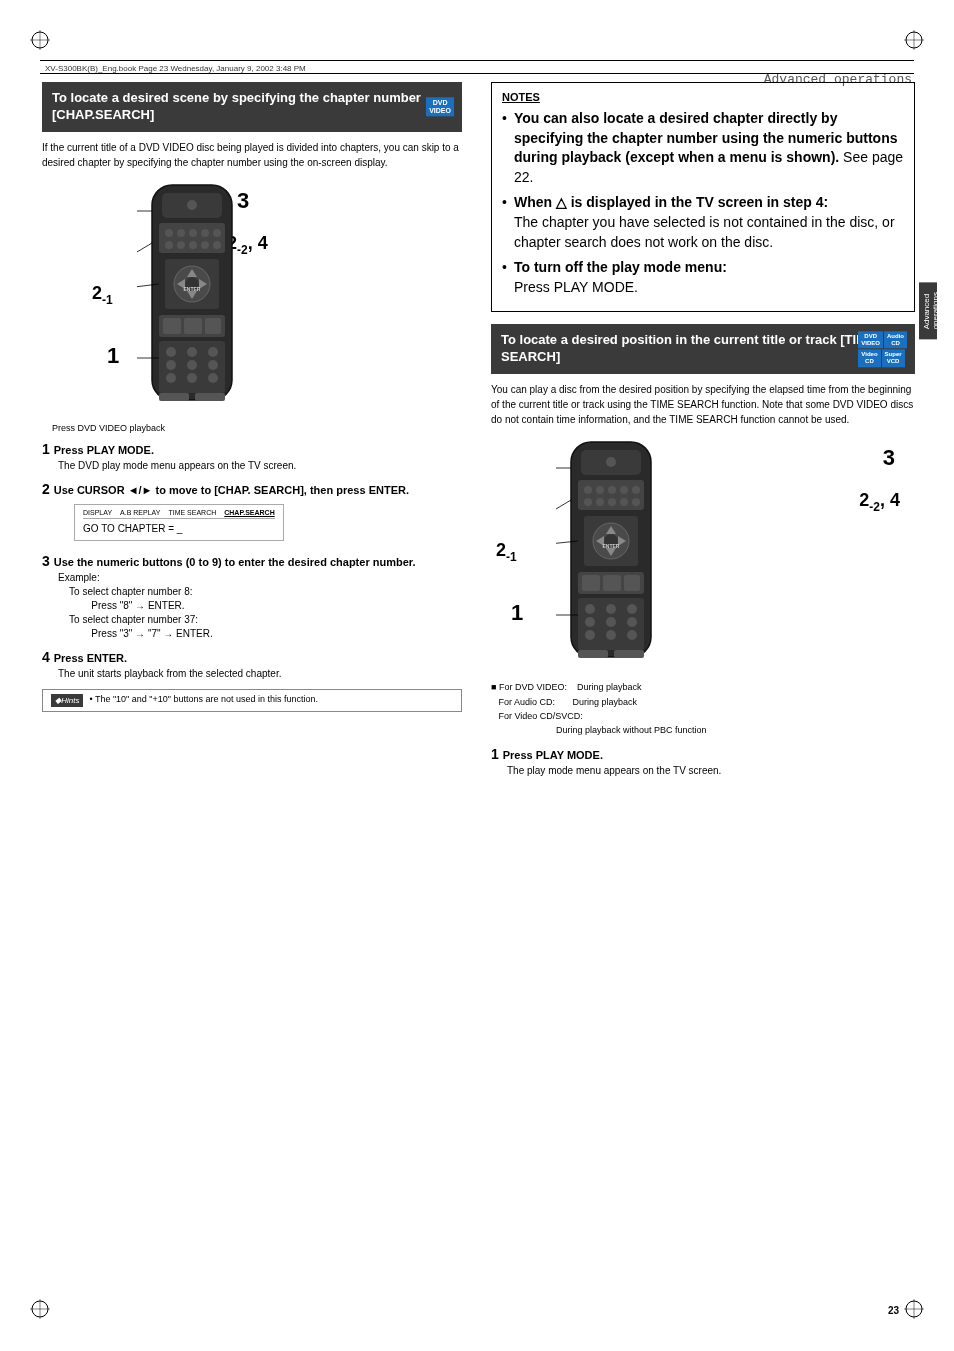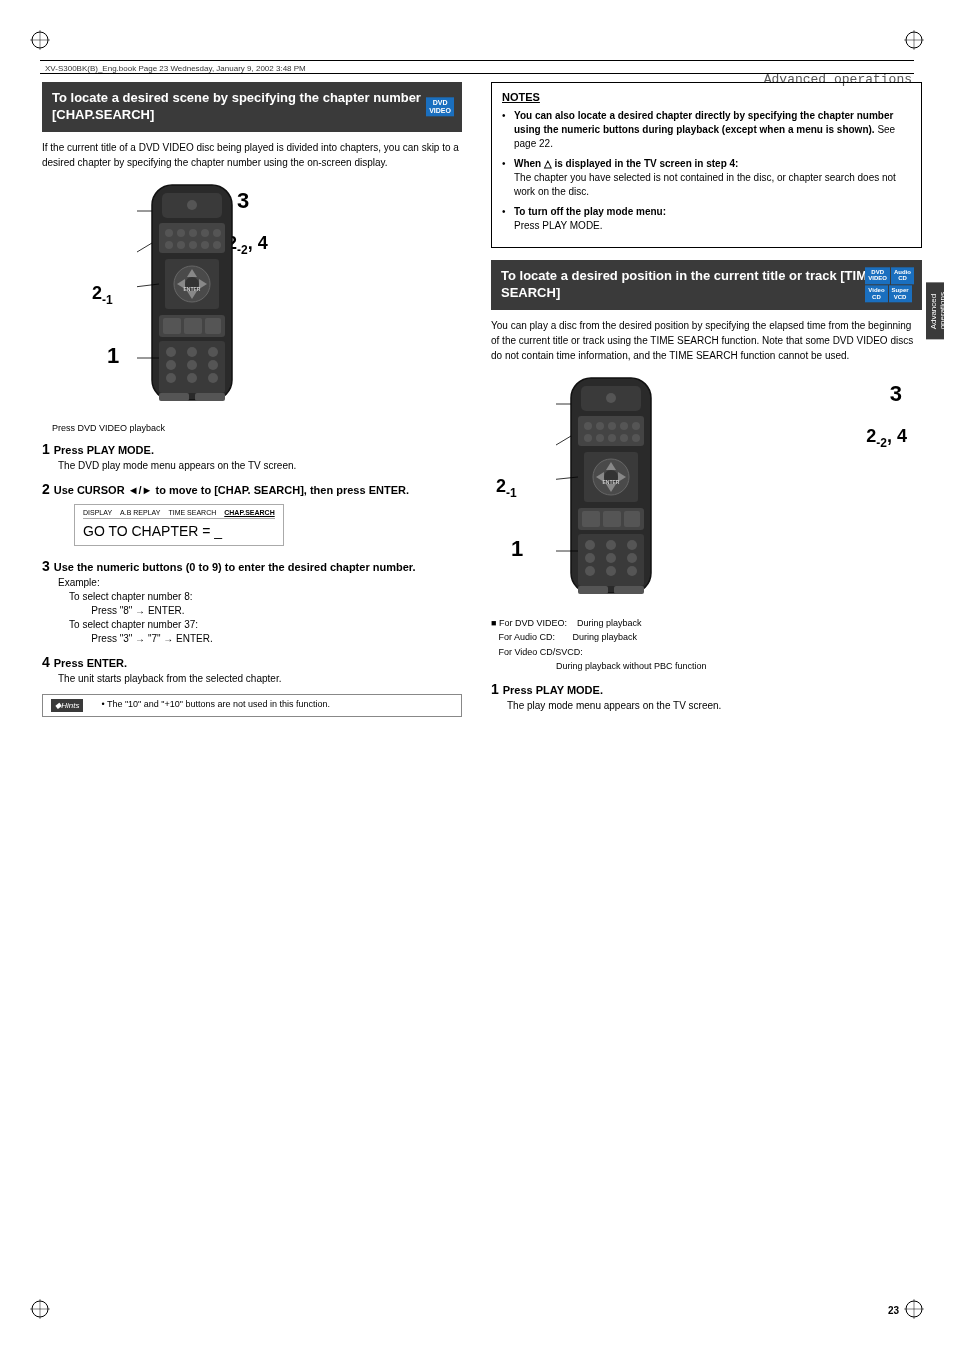--- a/index.html
+++ b/index.html
@@ -147,40 +147,40 @@
     .dvd-control-row {
       display: flex;
       gap: 8px;
       font-size: 8px;
       border-bottom: 1px solid #aaa;
       padding-bottom: 2px;
       margin-bottom: 2px;
     }
 
     .dvd-control-content {
-      font-size: 14px;
+      font-size: 10px;
       padding: 2px 0;
     }
 
     
     .notes-box {
       border: 1.5px solid #000;
       padding: 8px 10px;
       margin-bottom: 12px;
     }
 
     .notes-title {
       font-size: 11px;
       font-weight: bold;
       text-decoration: underline;
       margin-bottom: 6px;
     }
 
     .note-item {
-      font-size: 10px;
+      font-size: 14px;
       line-height: 1.4;
       margin-bottom: 6px;
       padding-left: 12px;
       position: relative;
     }
 
     .note-item::before {
       content: "•";
       position: absolute;
       left: 0;
@@ -190,21 +190,21 @@
       font-weight: bold;
     }
 
     
     .hints-box {
       border: 1px solid #888;
       padding: 4px 8px;
       margin-top: 8px;
       display: flex;
       align-items: flex-start;
-      gap: 18px;
+      gap: 6px;
     }
 
     .hints-icon {
       background: #3a3a3a;
       color: #fff;
       font-size: 8px;
       padding: 2px 4px;
       white-space: nowrap;
       font-style: italic;
     }
@@ -261,21 +261,21 @@
 </div>
 
 <div style="position:absolute;top:60px;left:40px;right:40px;height:14px;border-top:1px solid #000;border-bottom:1px solid #000;display:flex;align-items:flex-end;padding:0 5px;">
   <span style="font-size:8px;color:#333;">XV-S300BK(B)_Eng.book  Page 23  Wednesday, January 9, 2002  3:48 PM</span>
 </div>
 
 <div style="position:absolute;top:72px;right:42px;font-size:13px;color:#555;text-align:right;font-family:Liberation Mono, monospace;">
   <span>Advanced operations</span>
 </div>
 
-<div style="position:absolute;top:82px;left:42px;right:32px;">
+<div style="position:absolute;top:82px;left:42px;right:39px;">
   <div class="two-col">
 
     <div class="left-col">
 
       <div class="section-header">
         <span>To locate a desired scene by specifying the chapter number [CHAP.SEARCH]</span>
         <div class="dvd-badge">
           <div style="font-size:7px;font-weight:bold;">DVD</div>
           <div style="font-size:7px;font-weight:bold;">VIDEO</div>
         </div>

